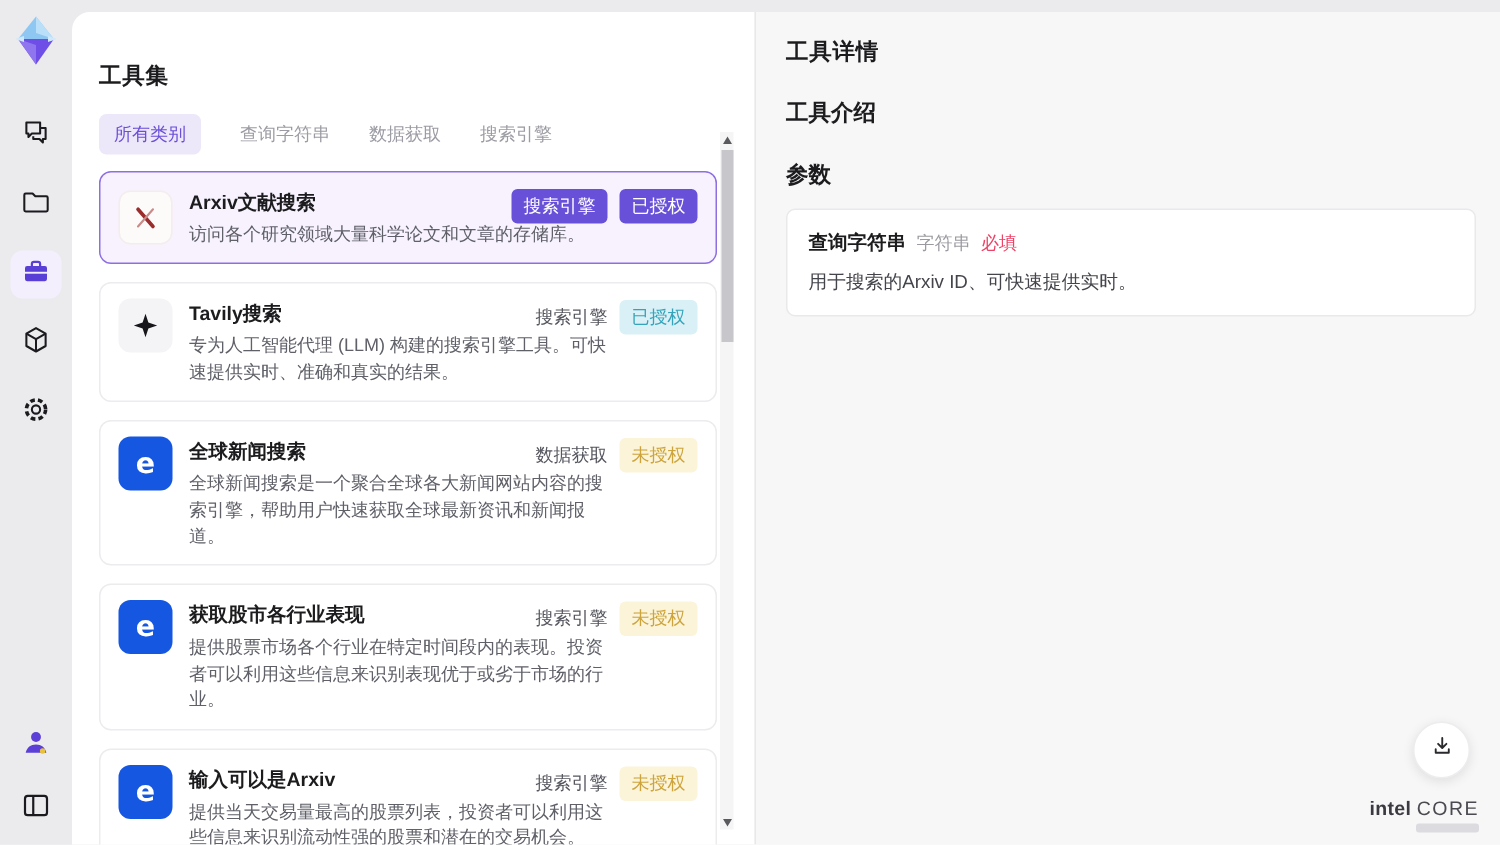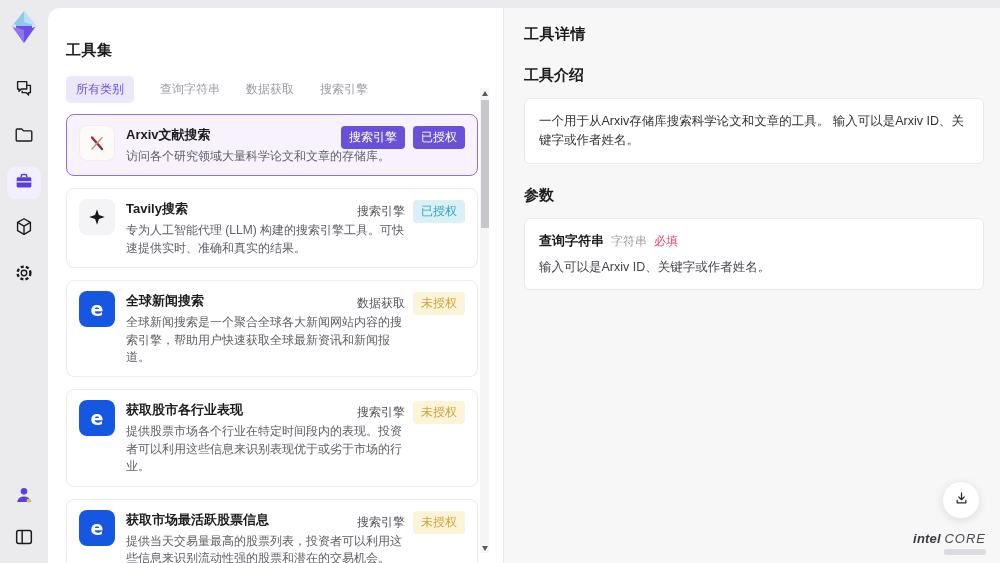--- a/index.html
+++ b/index.html
@@ -23,21 +23,21 @@
 
   
   .list-panel { width:455px; position:relative; padding:33px 0 0 18px; flex-shrink:0; }
   .panel-title { font-size:15px; font-weight:bold; letter-spacing:.5px; }
   .tabs { display:flex; align-items:center; gap:26px; margin-top:16px; font-size:12px; }
   .tab { color:#9b9ba3; cursor:pointer; white-space:nowrap; }
   .tab.active { background:#ede7fa; color:#6b4fd8; padding:5px 10px; border-radius:5px; }
   .cards { margin-top:11px; width:412px; }
   .card { position:relative; background:#fff; border:1px solid #ececef; border-radius:8px;
     padding:10px 12px; margin-bottom:12px; display:flex; gap:11px; cursor:pointer; }
-  .card.selected { background:#f7f2fe; border:1.5px solid #8d6fe2; }
+  .card.selected { background:#f7f2fe; border:1.5px solid #8d6fe2;align-items:center; }
   .tool-icon { width:36px; height:36px; border-radius:8px; flex-shrink:0;
     display:flex; align-items:center; justify-content:center; }
   .icon-arxiv { background:#fdfafa; border:1px solid #f3eded; }
   .icon-tavily { background:#f4f4f6; }
   .icon-blue { background:#1657e2; }
   .blue-glyph { color:#fff; font-size:19px; font-weight:bold; font-family:"DejaVu Sans",sans-serif; }
   .tool-text { padding-top:1px; }
   .tool-title { font-size:13px; font-weight:bold; margin-bottom:4px; }
   .tool-desc { font-size:12px; color:#5f6068; line-height:1.45; width:278px; }
   .card.selected .tool-desc { width:268px; }
@@ -67,21 +67,21 @@
   .param-row { display:flex; align-items:baseline; gap:7px; }
   .param-name { font-size:13px; font-weight:bold; }
   .param-type { font-size:12px; color:#9a9aa1; }
   .param-required { font-size:12px; color:#ee4266; }
   .param-desc { font-size:12.5px; color:#44454b; margin-top:9px; }
 
   
   .dl-btn { position:absolute; right:20px; bottom:44px; width:38px; height:38px; border-radius:50%;
     background:#fff; border:1px solid #ededf0; box-shadow:0 2px 8px rgba(0,0,0,.10);
     display:flex; align-items:center; justify-content:center; cursor:pointer; }
-  .brand { position:absolute; right:14px; bottom:8px; text-align:center; line-height:1.05;font-style:italic; }
+  .brand { position:absolute; right:14px; bottom:8px; text-align:center; line-height:1.05; }
   .brand-row { font-size:13px; color:#3a3a40; }
   .brand-intel { font-weight:bold; letter-spacing:.2px; }
   .brand-core { font-weight:400; letter-spacing:1px; color:#4a4a50; }
   .brand-sub { margin-top:3px; margin-left:auto; width:42px; height:6px; background:#dcdce0; border-radius:2px; }
 </style>
 </head>
 <body>
 
 <div class="rail">
   <div class="logo">
@@ -230,21 +230,21 @@
           <span class="cat-text">搜索引擎</span>
           <span class="pill pill-unauth">未授权</span>
         </div>
       </div>
 
       <div class="card">
         <div class="tool-icon icon-blue">
           <span class="blue-glyph">e</span>
         </div>
         <div class="tool-text">
-          <div class="tool-title">获取市场最活跃股票信息</div>
+          <div class="tool-title">输入可以是Arxiv</div>
           <div class="tool-desc">提供当天交易量最高的股票列表，投资者可以利用这些信息来识别流动性强的股票和潜在的交易机会。</div>
         </div>
         <div class="tool-tags">
           <span class="cat-text">搜索引擎</span>
           <span class="pill pill-unauth">未授权</span>
         </div>
       </div>
 
     </div>
 
@@ -256,32 +256,29 @@
       <div class="vs-arrow vs-down">
           <div class="tri-down"></div>
         </div>
     </div>
   </div>
 
   <div class="detail-panel">
     <div class="detail-title">工具详情</div>
 
     <div class="section-head">工具介绍</div>
-    <div class="white-card">
-      <div class="intro-text">一个用于从Arxiv存储库搜索科学论文和文章的工具。 输入可以是Arxiv ID、关键字或作者姓名。</div>
-    </div>
 
     <div class="section-head">参数</div>
     <div class="white-card">
       <div class="param-row">
         <span class="param-name">查询字符串</span>
         <span class="param-type">字符串</span>
         <span class="param-required">必填</span>
       </div>
-      <div class="param-desc">输入可以是Arxiv ID、关键字或作者姓名。</div>
+      <div class="param-desc">用于搜索的Arxiv ID、可快速提供实时。</div>
     </div>
 
     <div class="dl-btn">
       <span>
         <svg viewBox="0 0 24 24" width="19" height="19" fill="none" stroke="#2a2a2e" stroke-width="1.6" stroke-linecap="round" stroke-linejoin="round">
           <path d="M12 5v8M8.5 10L12 13.5 15.5 10M6.5 14.5v3h11v-3"></path>
         </svg>
       </span>
     </div>
     <div class="brand">

